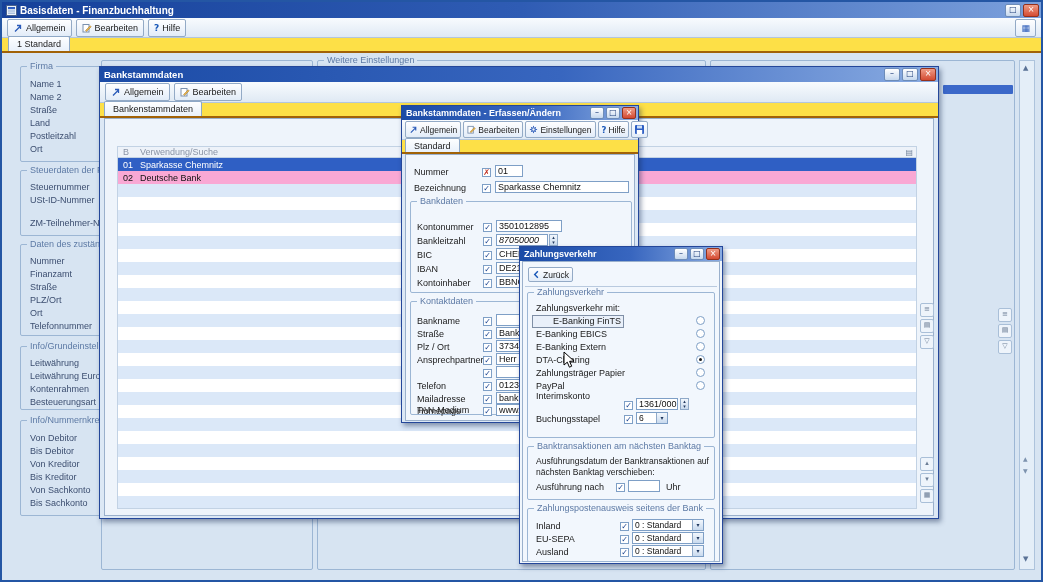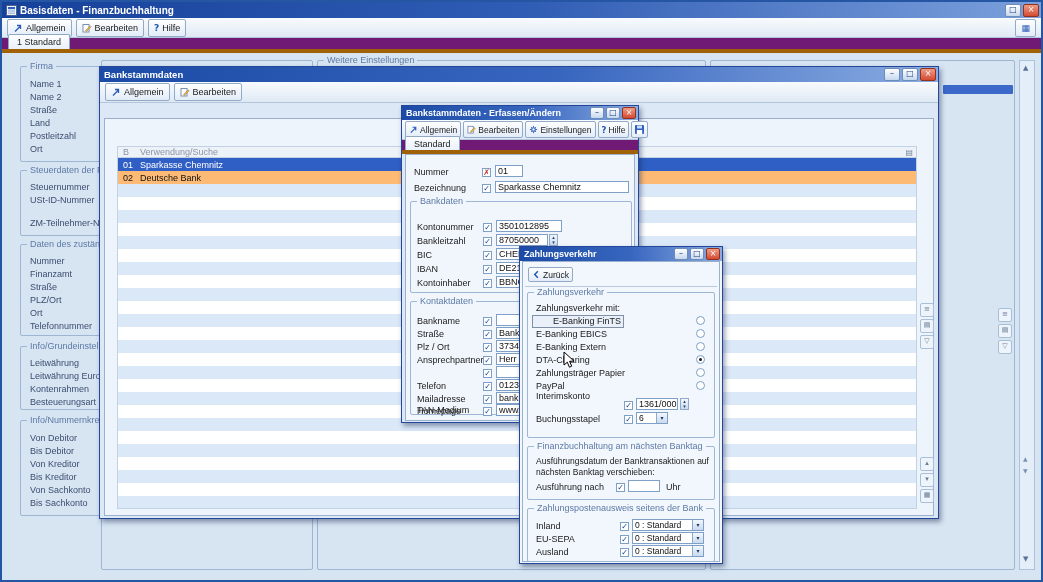--- a/index.html
+++ b/index.html
@@ -6,21 +6,21 @@
   .stage{position:relative;width:1043px;height:582px;overflow:hidden;background:#d7e4f2;border:2px solid #2456a4;box-sizing:border-box;box-shadow:0 0 0 1px #0c2c5c;}
   .a{position:absolute;box-sizing:border-box;}
   .tbar{display:flex;align-items:center;gap:3px;color:#fff;font-weight:bold;background:linear-gradient(to right,#1b4ba6 0%,#3866bf 55%,#8aace2 100%);padding:0 2px 0 4px;}
   .tbar.main{background:linear-gradient(to right,#16419a 0%,#2f5cb4 50%,#7ba0dc 100%);}
   .wbtns{margin-left:auto;display:flex;gap:2px;align-items:center;}
   .wb{width:14px;height:11px;font-size:8px;line-height:10px;text-align:center;color:#1c3c78;background:linear-gradient(#ffffff,#c6d8ee);border:1px solid #6d8cb8;border-radius:2px;font-weight:normal;font-family:"DejaVu Sans",sans-serif;}
   .wb.close{background:linear-gradient(#ef9c86,#d44a32);color:#fff;border-color:#93311d;}
   .mbar{background:linear-gradient(#f8fbfe,#dfe9f4);border-bottom:1px solid #b3c6dc;display:flex;align-items:center;gap:4px;padding:0 5px;}
   .tbtn{height:16px;display:inline-flex;align-items:center;gap:3px;padding:0 5px;font-size:9px;color:#1a1a1a;background:linear-gradient(#fefeff,#e2ecf8);border:1px solid #93aac6;border-radius:2px;white-space:nowrap;}
   .tbtn.sm{height:15px;font-size:8.5px;padding:0 3px;gap:2px;}
-  .strip{background:#701a75;border-bottom:4px solid #a16207;}
+  .strip{background:#fde047;border-bottom:2px solid #a16207;}
   .tab{position:absolute;bottom:0;height:14px;padding:0 8px;font-size:9px;color:#222;background:linear-gradient(#fdfeff,#e9f1fa);border:1px solid #8ea8c6;border-bottom:none;border-radius:2px 2px 0 0;display:inline-flex;align-items:center;white-space:nowrap;}
   .fs{border:1px solid #9cb6d4;border-radius:2px;}
   .lg{position:absolute;top:-6px;left:6px;padding:0 3px;font-size:9px;color:#5d7aa5;white-space:nowrap;line-height:11px;}
   .lgbg{background:#d7e4f2;} .lgd2{background:#f1f6fc;} .lgd3{background:#f2f7fd;}
   .lb{font-size:9px;color:#2f3f5c;white-space:nowrap;line-height:11px;}
   .dk{color:#1a1a1a;}
   .bgf{display:block;font-size:9px;color:#3c4e70;line-height:13px;padding-left:9px;white-space:nowrap;}
   .dlg{border:1px solid #24479a;box-shadow:2px 3px 5px rgba(20,40,80,.45);background:#dce8f5;}
   .inp{background:#fff;border:1px solid #7e9fc6;font-size:9px;line-height:10px;padding:0 2px;color:#101010;white-space:nowrap;overflow:hidden;height:12px;}
   .chk{width:9px;height:9px;border:1px solid #7e9fc6;background:#fff;font-size:8px;line-height:8px;text-align:center;color:#17408e;font-family:"DejaVu Sans",sans-serif;}
@@ -164,31 +164,34 @@
         <span>Allgemein</span>
       </span>
       <span class="tbtn">
         <svg class="ic" width="10" height="10" viewBox="0 0 10 10">
             <rect x="1" y="1.5" width="6" height="7.5" fill="#fff" stroke="#7a90ae"></rect>
             <path d="M3.5 7.5 L8.2 2.8 L9.2 3.8 L4.5 8.5 Z" fill="#e8b64c" stroke="#a2752a" stroke-width="0.5"></path>
           </svg>
         <span>Bearbeiten</span>
       </span>
     </div>
+    <div class="a strip" style="left:0;top:36px;width:838px;height:15px;">
+      <span class="tab" style="left:4px;">Bankenstammdaten</span>
+    </div>
     <div class="a" style="left:4px;top:51px;width:830px;height:398px;background:#eef4fb;border:1px solid #9ab0cc;">
       <div class="a hdr" style="left:12px;top:27px;width:800px;height:12px;">
         <span style="width:17px;padding-left:5px;">B</span>
         <span>Verwendung/Suche</span>
         <span class="g" style="margin-left:auto;padding-right:3px;color:#6b7d96;font-size:8px;">▤</span>
       </div>
       <div class="a trow" style="left:12px;top:39px;width:800px;height:13px;background:#2f5fc4;color:#fff;">
         <span style="width:17px;padding-left:5px;">01</span>
         <span>Sparkasse Chemnitz</span>
       </div>
-      <div class="a trow" style="left:12px;top:52px;width:800px;height:13px;background:#fdba74;color:#111;">
+      <div class="a trow" style="left:12px;top:52px;width:800px;height:13px;background:#f9a8d4;color:#111;">
         <span style="width:17px;padding-left:5px;">02</span>
         <span>Deutsche Bank</span>
       </div>
       <div class="a stripes" style="left:12px;top:65px;width:800px;height:325px;"></div>
       <div class="a" style="left:815px;top:184px;display:flex;flex-direction:column;gap:2px;">
         <span class="sic g">≡</span>
         <span class="sic g">▤</span>
         <span class="sic g">▽</span>
       </div>
       <div class="a" style="left:815px;top:338px;display:flex;flex-direction:column;gap:2px;">
@@ -254,21 +257,21 @@
       <span class="a inp" style="left:89px;top:26px;width:134px;">Sparkasse Chemnitz</span>
 
       <div class="a fs" style="left:4px;top:46px;width:222px;height:92px;">
         <span class="lg lgd2">Bankdaten</span>
         <span class="a lb dk" style="left:6px;top:20px;">Kontonummer</span>
         <span class="a chk g" style="left:72px;top:21px;">✓</span>
         <span class="a inp" style="left:85px;top:18px;width:66px;">3501012895</span>
 
         <span class="a lb dk" style="left:6px;top:34px;">Bankleitzahl</span>
         <span class="a chk g" style="left:72px;top:35px;">✓</span>
-        <span class="a inp" style="left:85px;top:32px;width:52px;">87050000</span>
+        <span class="a inp" style="left:85px;top:32px;width:52px;font-style:italic;">87050000</span>
         <span class="a spin" style="left:138px;top:32px;">
             <span class="g">▴</span>
             <span class="g">▾</span>
           </span>
 
         <span class="a lb dk" style="left:6px;top:48px;">BIC</span>
         <span class="a chk g" style="left:72px;top:49px;">✓</span>
         <span class="a inp" style="left:85px;top:46px;width:104px;">CHEKDE</span>
 
         <span class="a lb dk" style="left:6px;top:62px;">IBAN</span>
@@ -369,21 +372,21 @@
 
         <span class="a lb dk" style="left:8px;top:121px;">Buchungsstapel</span>
         <span class="a chk g" style="left:96px;top:122px;">✓</span>
         <span class="a selbox" style="left:108px;top:119px;width:32px;">
           <span class="val">6</span>
           <span class="ar">▾</span>
         </span>
       </div>
 
       <div class="a fs" style="left:4px;top:184px;width:188px;height:54px;">
-        <span class="lg lgd3">Finanzbuchhaltung am nächsten Banktag</span>
+        <span class="lg lgd3">Banktransaktionen am nächsten Banktag</span>
         <span class="a lb dk" style="left:8px;top:9px;font-size:8.5px;">Ausführungsdatum der Banktransaktionen auf</span>
         <span class="a lb dk" style="left:8px;top:20px;font-size:8.5px;">nächsten Banktag verschieben:</span>
         <span class="a lb dk" style="left:8px;top:35px;">Ausführung nach</span>
         <span class="a chk g" style="left:88px;top:36px;">✓</span>
         <span class="a inp" style="left:100px;top:33px;width:32px;"></span>
         <span class="a lb dk" style="left:138px;top:35px;">Uhr</span>
       </div>
 
       <div class="a fs" style="left:4px;top:246px;width:188px;height:54px;">
         <span class="lg lgd3">Zahlungspostenausweis seitens der Bank</span>

